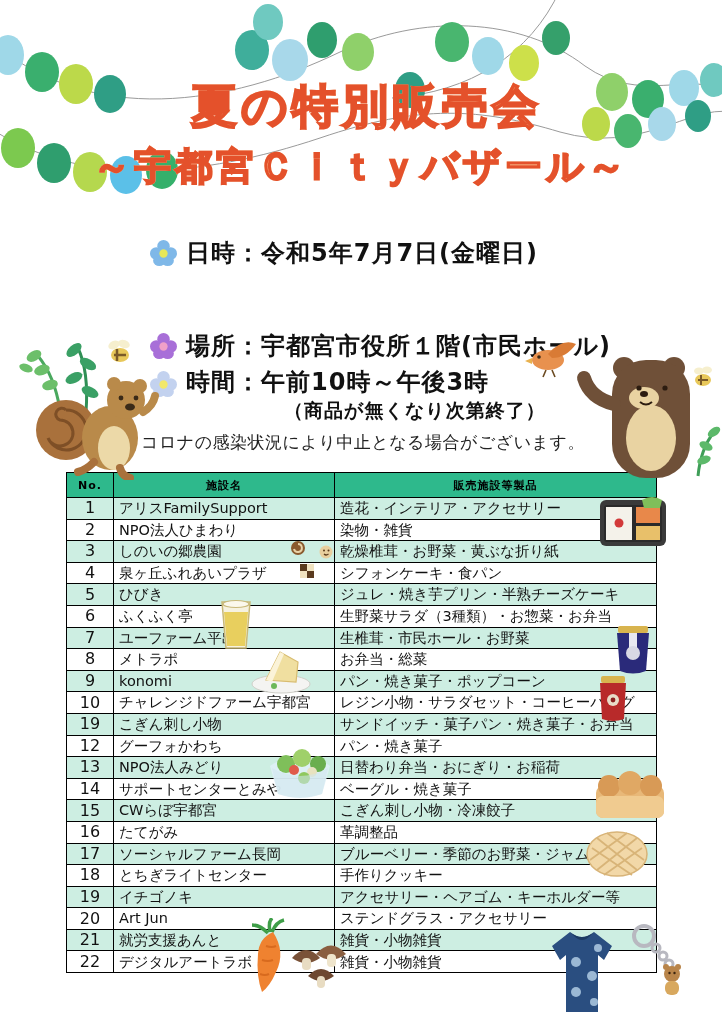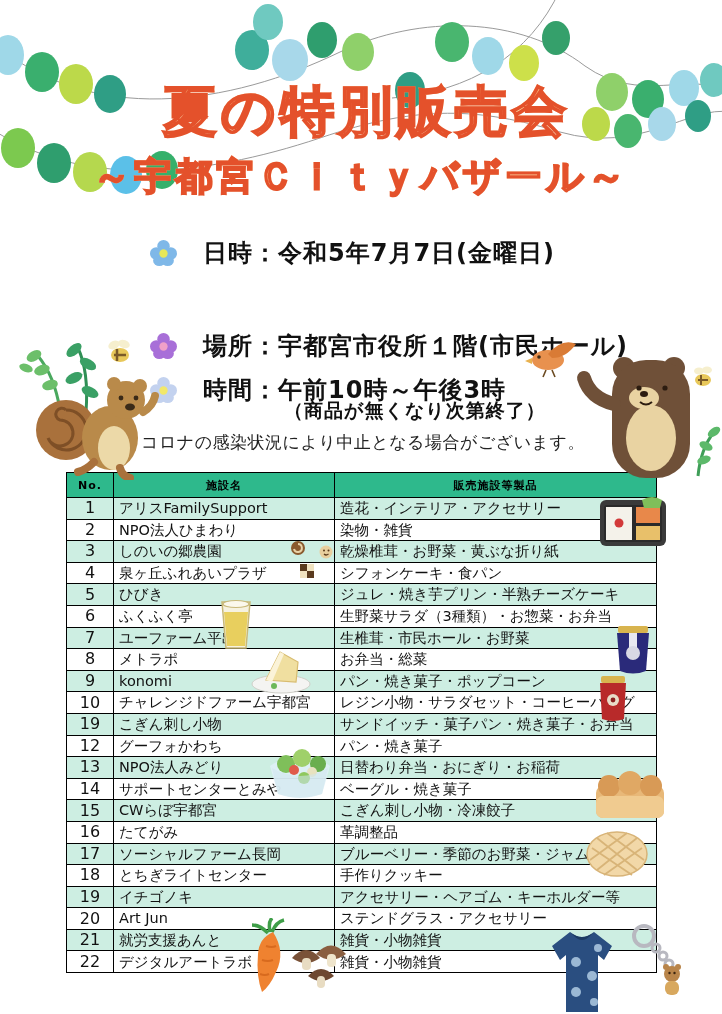--- a/index.html
+++ b/index.html
@@ -15,25 +15,25 @@
 
   
   .title-wrap { left:0; top:78px; width:722px; text-align:center; z-index:3; }
   .title-line {
     font-weight:bold; letter-spacing:4px; line-height:1.25;
     background:linear-gradient(180deg,var(--title-grad-top) 0%,#fcd9a2 45%,var(--title-grad-bottom) 100%);
     -webkit-background-clip:text; background-clip:text; color:transparent;
     -webkit-text-stroke:2px var(--title-outline);
     display:block;
   }
-  .title-line.l1 { font-size:54px;margin-left:11px; }
+  .title-line.l1 { font-size:46px;margin-left:11px; }
   .title-line.l2 { font-size:37px; margin-top:8px; }
 
   
-  .info-row { left:150px; height:32px; display:flex; align-items:center; z-index:3;gap:17px; }
+  .info-row { left:150px; height:32px; display:flex; align-items:center; z-index:3; }
   .info-row .bullet { width:27px; height:27px; margin-right:9px; flex:0 0 auto; }
   .info-text { font-size:24px; font-weight:600; color:#111; letter-spacing:1px; white-space:nowrap; }
   .note-sellout { left:284px; top:398px; font-size:19px; font-weight:700; color:#111; letter-spacing:1px; z-index:3; }
   .note-corona  { left:141px; top:431px; font-size:17px; font-weight:400; color:#222; letter-spacing:0.5px; z-index:3; }
 
   
   .vendor-table {
     left:66px; top:472px; width:590px; z-index:2;
     border-collapse:collapse; table-layout:fixed;
     font-size:14.5px; color:#111;
@@ -119,21 +119,21 @@
         <ellipse cx="6" cy="13" rx="6" ry="6"></ellipse>
         <ellipse cx="20" cy="13" rx="6" ry="6"></ellipse>
         <ellipse cx="9" cy="20" rx="6" ry="5"></ellipse>
         <ellipse cx="17" cy="20" rx="6" ry="5"></ellipse>
       </g>
     <circle cx="13" cy="13" r="4" fill="#f0a0c8"></circle>
   </svg>
   <span class="info-text">場所：宇都宮市役所１階(市民ホール)</span>
 </div>
 
-<div class="abs info-row" style="top:374px;">
+<div class="abs info-row" style="top:366px;align-items:flex-end;">
   <svg class="bullet" viewBox="0 0 26 26">
     <g fill="#c3d2ef">
         <ellipse cx="13" cy="6" rx="6" ry="6"></ellipse>
         <ellipse cx="6" cy="13" rx="6" ry="6"></ellipse>
         <ellipse cx="20" cy="13" rx="6" ry="6"></ellipse>
         <ellipse cx="9" cy="20" rx="6" ry="5"></ellipse>
         <ellipse cx="17" cy="20" rx="6" ry="5"></ellipse>
       </g>
     <circle cx="13" cy="13" r="4" fill="#f2e86a"></circle>
   </svg>

